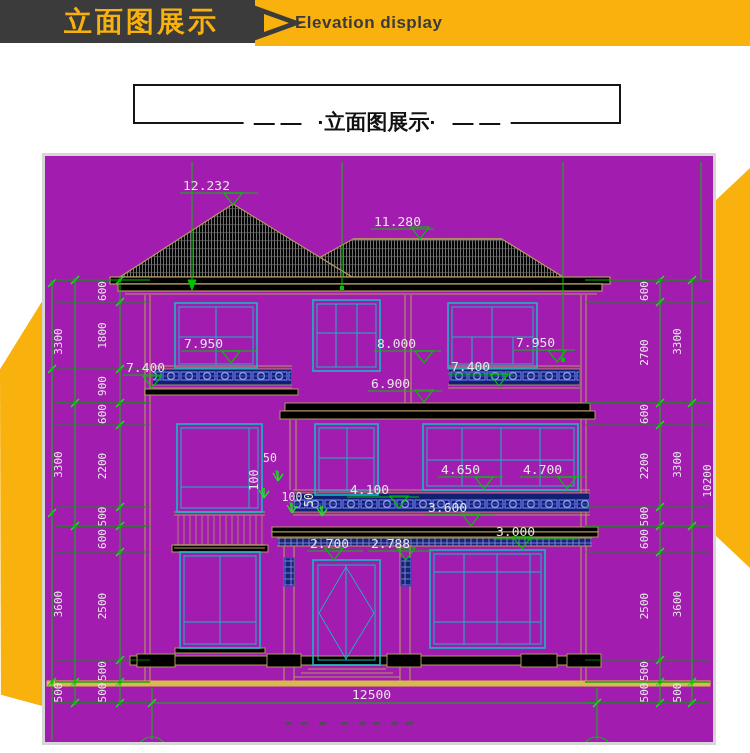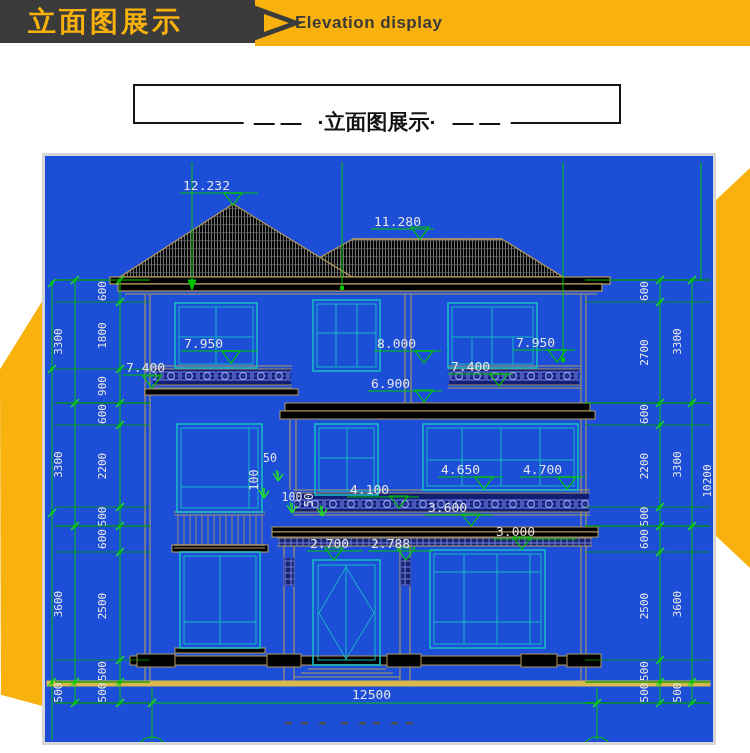--- a/index.html
+++ b/index.html
@@ -1,38 +1,38 @@
 <!DOCTYPE html>
 <html><head>
 <meta charset="utf-8">
 <style>
   html,body{margin:0;padding:0;background:#ffffff;}
   .page{position:relative;width:750px;height:753px;overflow:hidden;background:#fff;
         font-family:"Liberation Sans",sans-serif;}
   
   .hdr-dark{position:absolute;left:0;top:0;width:255px;height:43px;background:#3b3b3b;z-index:5;}
   .hdr-zh{color:#f9b20d;font-size:28px;font-weight:bold;letter-spacing:3px;
-          line-height:43px;text-align:left;white-space:nowrap;padding-left:28px;}
+          line-height:43px;text-align:center;white-space:nowrap;padding-left:28px;}
   .hdr-yellow{position:absolute;left:255px;top:0;width:495px;height:46px;background:#f9b20d;z-index:4;}
   .hdr-en{color:#3a3a3a;font-weight:bold;font-size:17px;line-height:46px;padding-left:40px;
           letter-spacing:0.5px;}
   .hdr-arrow{position:absolute;left:253px;top:0;z-index:6;}
   
   .tri-left{position:absolute;left:0;top:295px;width:46px;height:412px;background:#f9b20d;
             clip-path:polygon(100% 0%,100% 100%,2% 97%,0% 18%);z-index:1;}
   .tri-right{position:absolute;left:716px;top:168px;width:34px;height:400px;background:#f9b20d;
              clip-path:polygon(0 8%,100% 0,100% 100%,0 92%);z-index:1;}
   
   .title-box{position:absolute;left:133px;top:84px;width:484px;height:36px;border:2px solid #151515;
              background:#fff;z-index:3;}
   .title-text{position:absolute;left:50%;top:100%;transform:translate(-50%,-50%);background:#fff;
               padding:0 10px;font-size:21px;font-weight:bold;color:#111;white-space:nowrap;
               display:flex;align-items:center;gap:16px;}
   
-  .cad{position:absolute;left:42px;top:153px;width:674px;height:592px;background:#1d4ed8;
+  .cad{position:absolute;left:42px;top:153px;width:674px;height:592px;background:#a21caf;
        border:3px solid #d6d6d6;box-sizing:border-box;z-index:2;}
   .cad svg{display:block;}
 </style>
 </head>
 <body>
 
 <div class="page">
 
   <div class="tri-left"></div>
   <div class="tri-right"></div>

